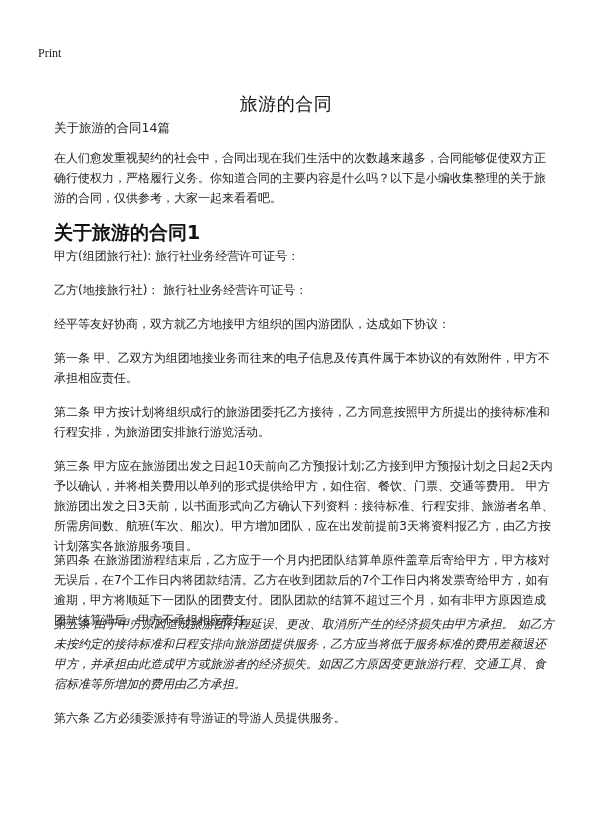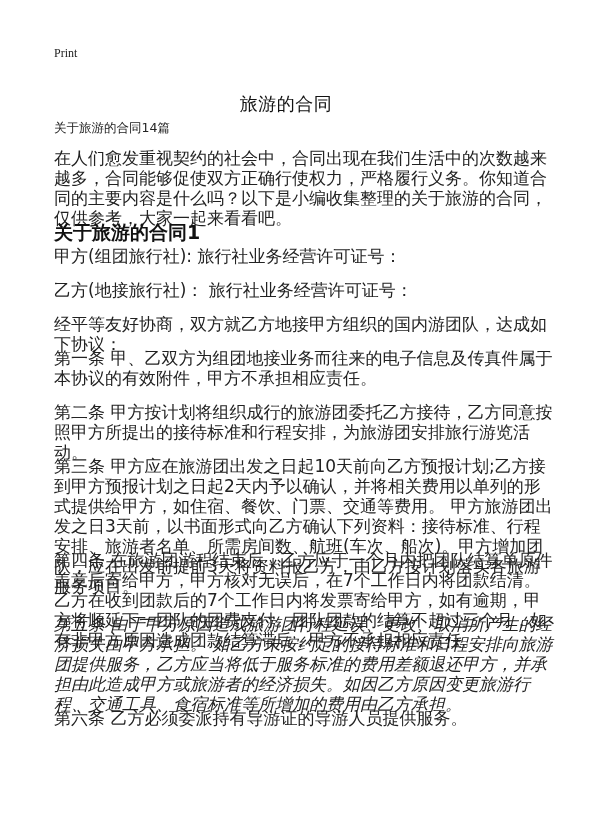--- a/index.html
+++ b/index.html
@@ -3,34 +3,34 @@
 <meta charset="utf-8">
 <style>
   html, body { margin: 0; padding: 0; background: #ffffff; }
   body {
     width: 600px; height: 828px; overflow: hidden;
     font-family: "DejaVu Sans", sans-serif;
     color: #1a1a1a;
     position: relative;
   }
   .print-label {
-    position: absolute; left: 54px; top: 46px;
+    position: absolute; left: 38px; top: 46px;
     font-family: "Liberation Serif", serif; font-size: 12px; color: #222;
   }
   .doc-title {
     position: absolute; left: 0; top: 92px; width: 572px; text-align: center;
     font-size: 18px; color: #111; letter-spacing: 0.5px;
   }
   .subtitle {
     position: absolute; left: 54px; top: 120px;
     font-size: 12.5px; color: #222; text-align: right;
   }
   .para {
     position: absolute; left: 54px; width: 500px;
-    font-size: 17px; line-height: 20px; color: #222;
+    font-size: 12px; line-height: 20px; color: #222;
     margin: 0;
   }
   .section-heading {
     position: absolute; left: 54px; font-size: 19px; font-weight: bold; color: #111;
   }
 </style>
 </head>
 <body>
 
 <div class="print-label">Print</div>

